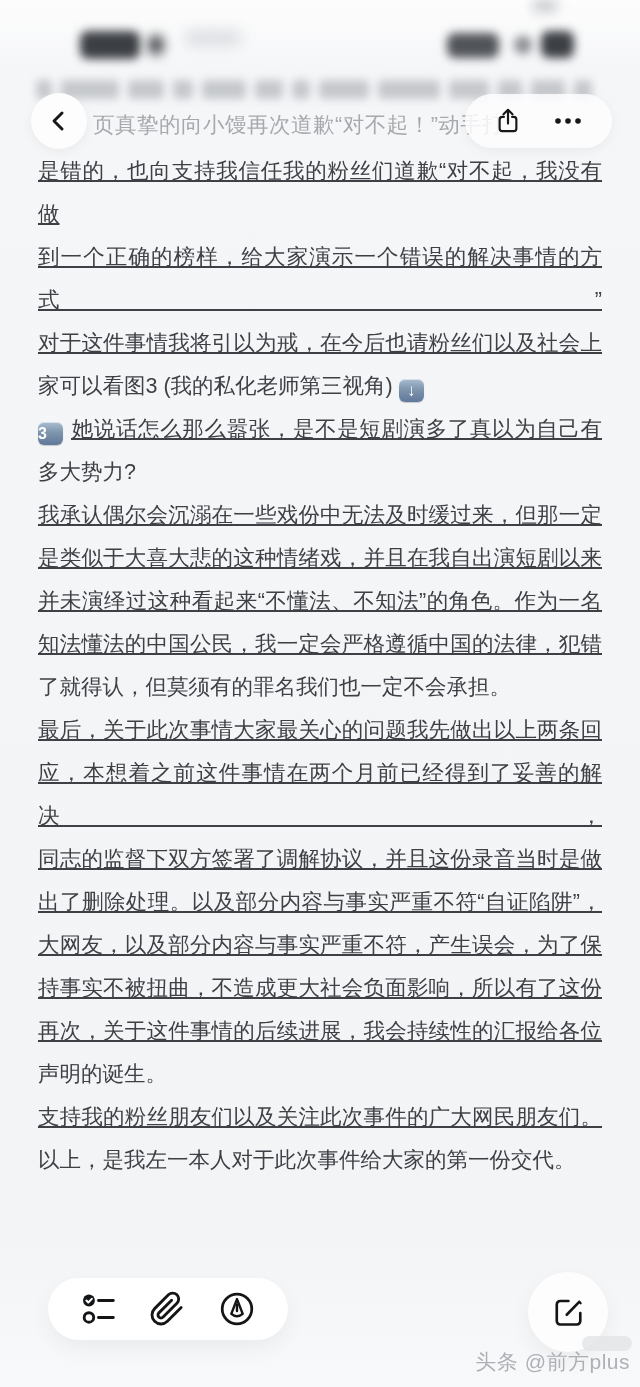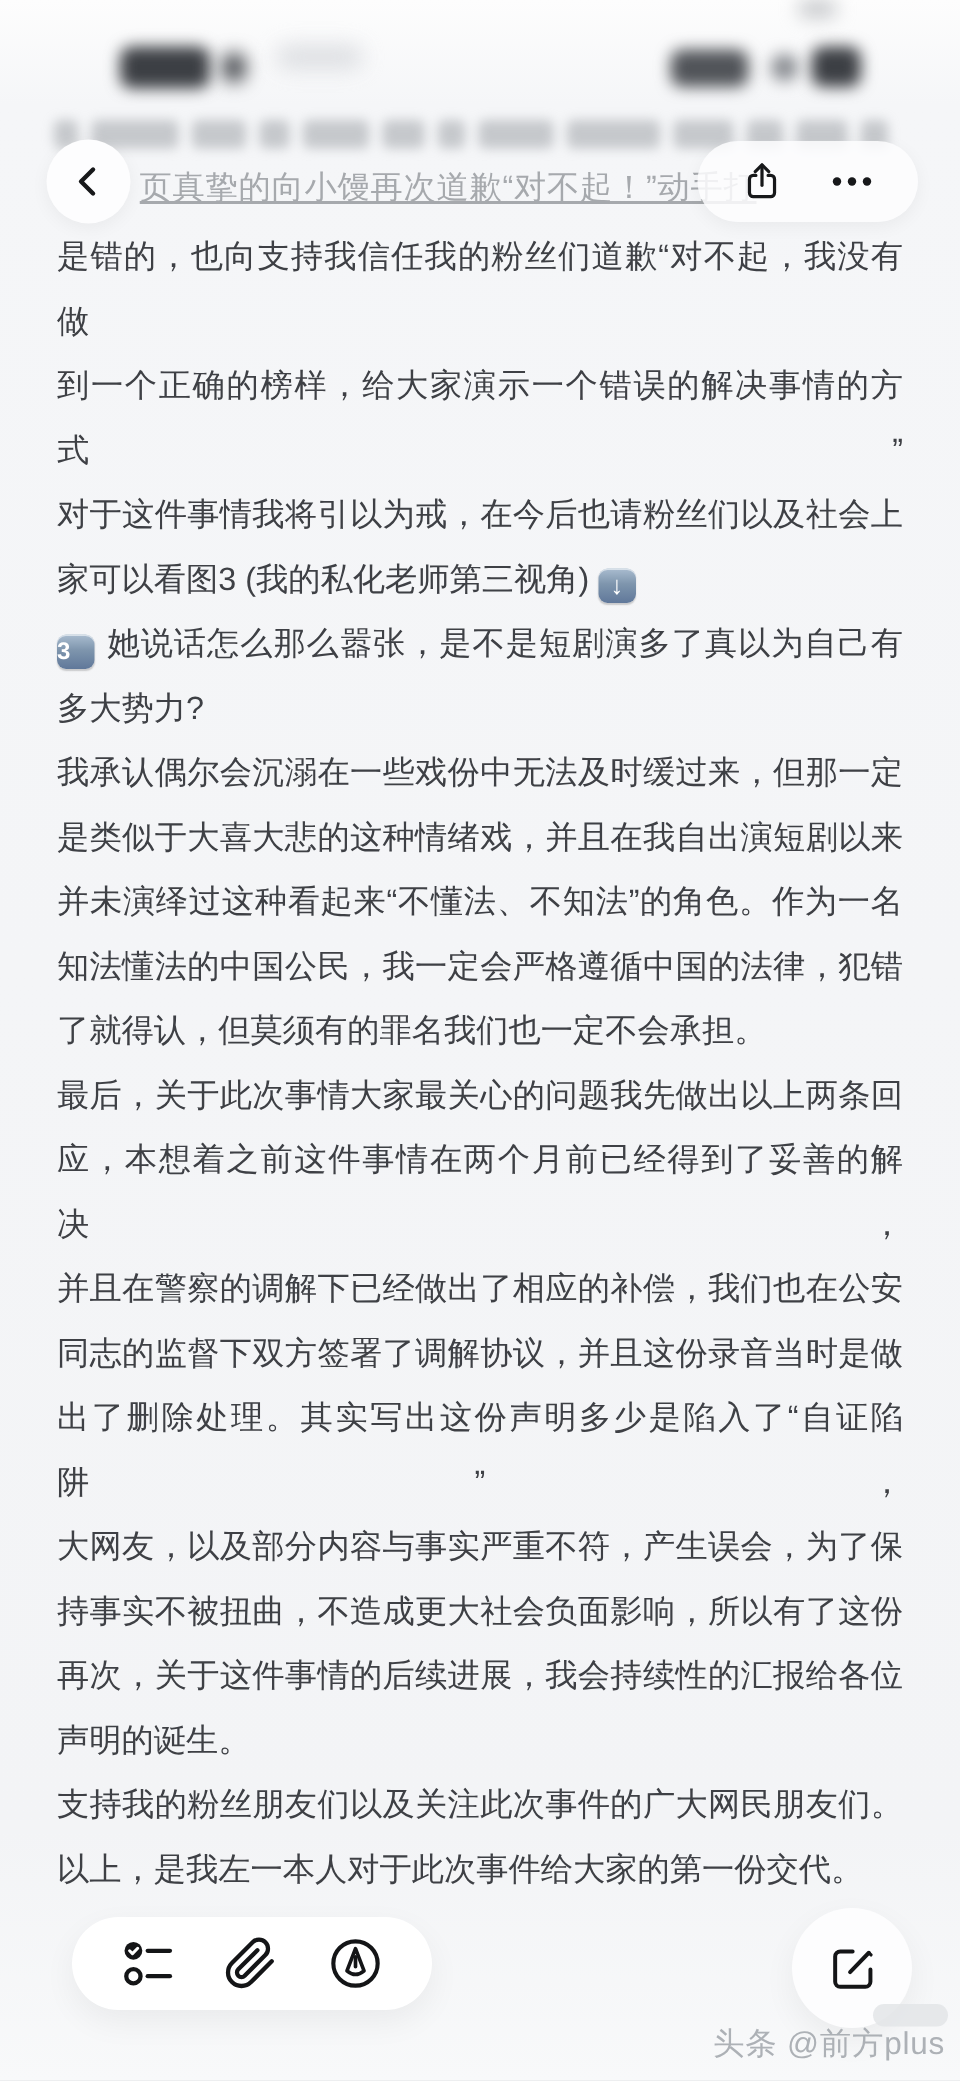--- a/index.html
+++ b/index.html
@@ -16,35 +16,35 @@
   .b3{left:447px;top:33px;width:52px;height:25px;background:#515459;}
   .b4{left:514px;top:36px;width:18px;height:18px;background:#8c8f94;}
   .b5{left:541px;top:31px;width:33px;height:27px;background:#3c3f44;}
   .b6{left:532px;top:0;width:26px;height:12px;background:#c7c9cc;filter:blur(6px);}
   
   .blurline{position:absolute;left:36px;top:78px;height:22px;display:flex;gap:9px;align-items:center;filter:blur(4px);opacity:.55;}
   .blurline span{display:block;height:19px;border-radius:4px;background:#9fa3a8;}
   
   .peek-title{
     position:absolute;left:93px;top:110px;width:505px;height:28px;overflow:hidden;
-    white-space:nowrap;font-size:21.5px;color:#a6a9ad;letter-spacing:.5px;z-index:1;text-decoration:underline;
+    white-space:nowrap;font-size:21.5px;color:#a6a9ad;letter-spacing:.5px;z-index:1;
   }
   .circle-btn{position:absolute;border:none;padding:0;cursor:pointer;background:#fdfdfe;
     border-radius:50%;box-shadow:0 3px 12px rgba(0,0,0,.05);display:flex;align-items:center;justify-content:center;z-index:3;}
   .back{left:31px;top:93px;width:56px;height:56px;}
   .header-pill{
     position:absolute;left:465px;top:94px;width:147px;height:54px;border-radius:27px;z-index:2;
     background:rgba(253,253,254,.85);box-shadow:0 3px 12px rgba(0,0,0,.05);
     display:flex;align-items:center;justify-content:space-evenly;
   }
   .icon-btn{border:none;background:transparent;padding:0;cursor:pointer;display:flex;align-items:center;justify-content:center;}
   
   .body-text{position:absolute;left:38px;top:150px;width:564px;z-index:0;}
   .line{font-size:21.5px;line-height:43px;color:#3e4045;letter-spacing:0;}
-  .line.fill{text-align:justify;text-align-last:justify;}
+  .line.fill{text-align:justify;text-align-last:justify;text-decoration:underline;}
   .kemoji{
     display:inline-block;width:25px;height:23px;border-radius:6px;
     background:linear-gradient(180deg,#aabdd0 0%,#7e95ad 45%,#60789a 100%);
     box-shadow:inset 0 1px 0 rgba(255,255,255,.55),0 1px 1px rgba(0,0,0,.18);
     color:#fff;font-weight:700;font-size:16px;line-height:23px;text-align:center;
     vertical-align:-3px;
   }
   .kemoji.pre{margin-right:8px;}
   .kemoji.post{margin-left:6px;font-size:17px;font-weight:800;}
   
@@ -128,23 +128,22 @@
       <div class="line"><span>家可以看图3 (我的私化老师第三视角)</span><span class="kemoji post">↓</span></div>
       <div class="line fill"><span class="kemoji pre">3</span><span>她说话怎么那么嚣张，是不是短剧演多了真以为自己有</span></div>
       <div class="line"><span>多大势力?</span></div>
       <div class="line fill"><span>我承认偶尔会沉溺在一些戏份中无法及时缓过来，但那一定</span></div>
       <div class="line fill"><span>是类似于大喜大悲的这种情绪戏，并且在我自出演短剧以来</span></div>
       <div class="line fill"><span>并未演绎过这种看起来“不懂法、不知法”的角色。作为一名</span></div>
       <div class="line fill"><span>知法懂法的中国公民，我一定会严格遵循中国的法律，犯错</span></div>
       <div class="line"><span>了就得认，但莫须有的罪名我们也一定不会承担。</span></div>
       <div class="line fill"><span>最后，关于此次事情大家最关心的问题我先做出以上两条回</span></div>
       <div class="line fill"><span>应，本想着之前这件事情在两个月前已经得到了妥善的解决，</span></div>
-      <div class="line fill"><span>并且在警察的调解下已经做出了相应的补偿，我们也在公安</span></div>
       <div class="line fill"><span>同志的监督下双方签署了调解协议，并且这份录音当时是做</span></div>
-      <div class="line fill"><span>出了删除处理。其实写出这份声明多少是陷入了“自证陷阱”，</span></div>
+      <div class="line fill"><span>出了删除处理。以及部分内容与事实严重不符“自证陷阱”，</span></div>
       <div class="line fill"><span>大网友，以及部分内容与事实严重不符，产生误会，为了保</span></div>
       <div class="line fill"><span>持事实不被扭曲，不造成更大社会负面影响，所以有了这份</span></div>
       <div class="line fill"><span>再次，关于这件事情的后续进展，我会持续性的汇报给各位</span></div>
       <div class="line"><span>声明的诞生。</span></div>
       <div class="line fill"><span>支持我的粉丝朋友们以及关注此次事件的广大网民朋友们。</span></div>
       <div class="line"><span>以上，是我左一本人对于此次事件给大家的第一份交代。</span></div>
     </div>
 
   <div class="toolbar-pill">
     <button class="icon-btn">

